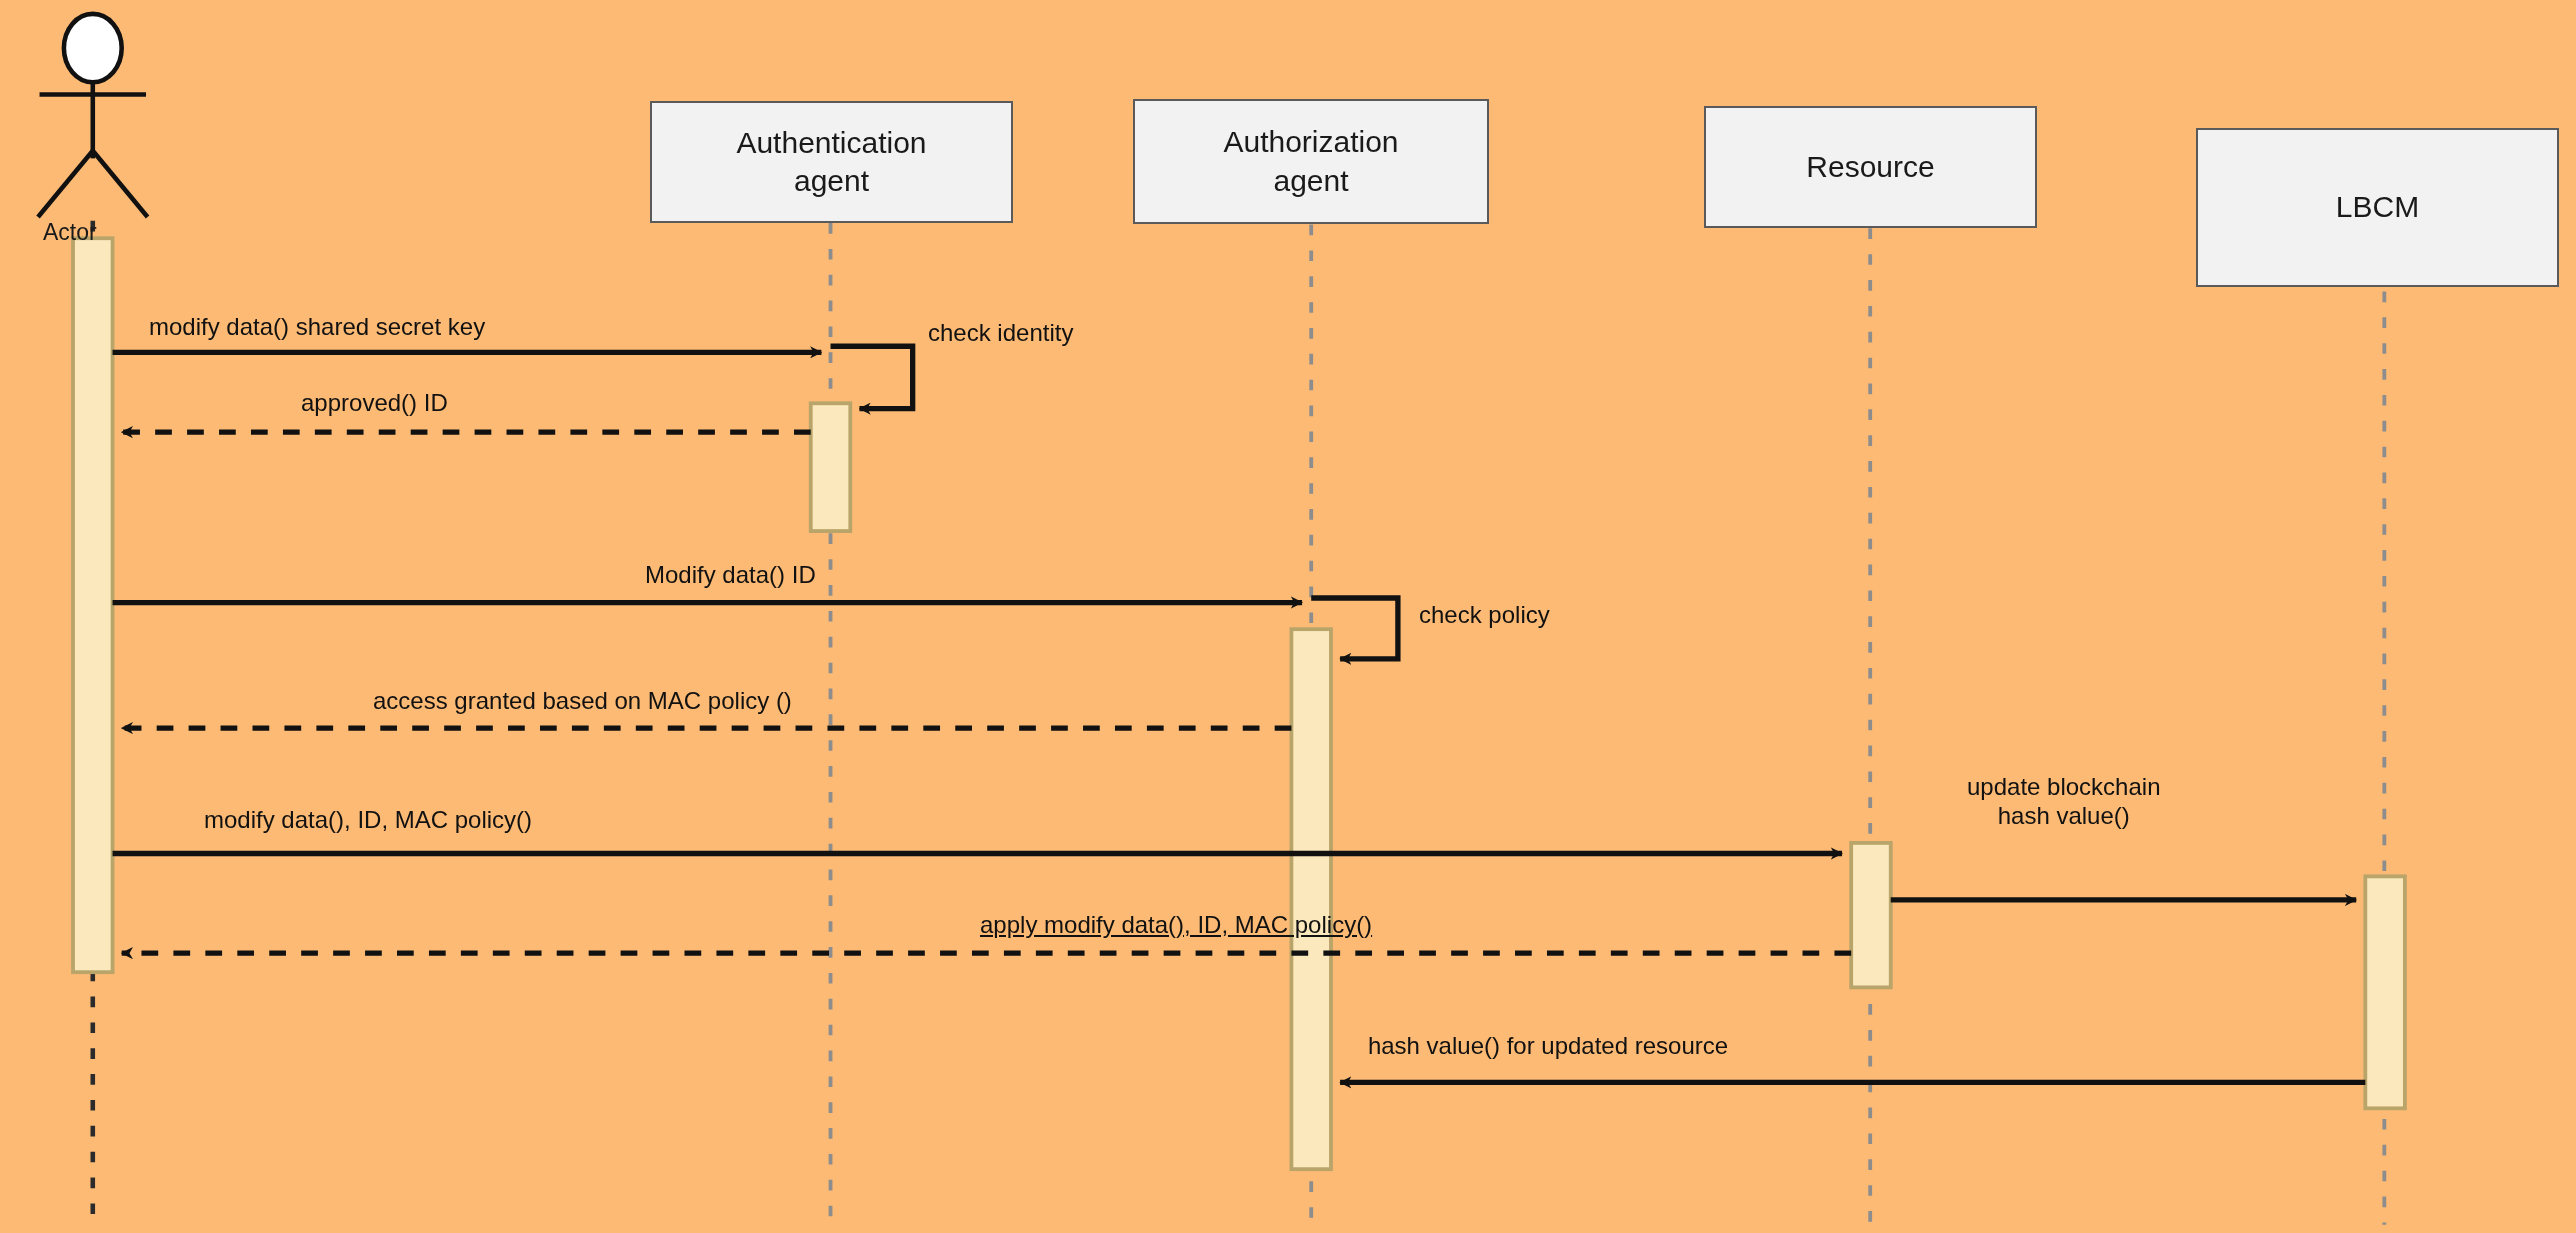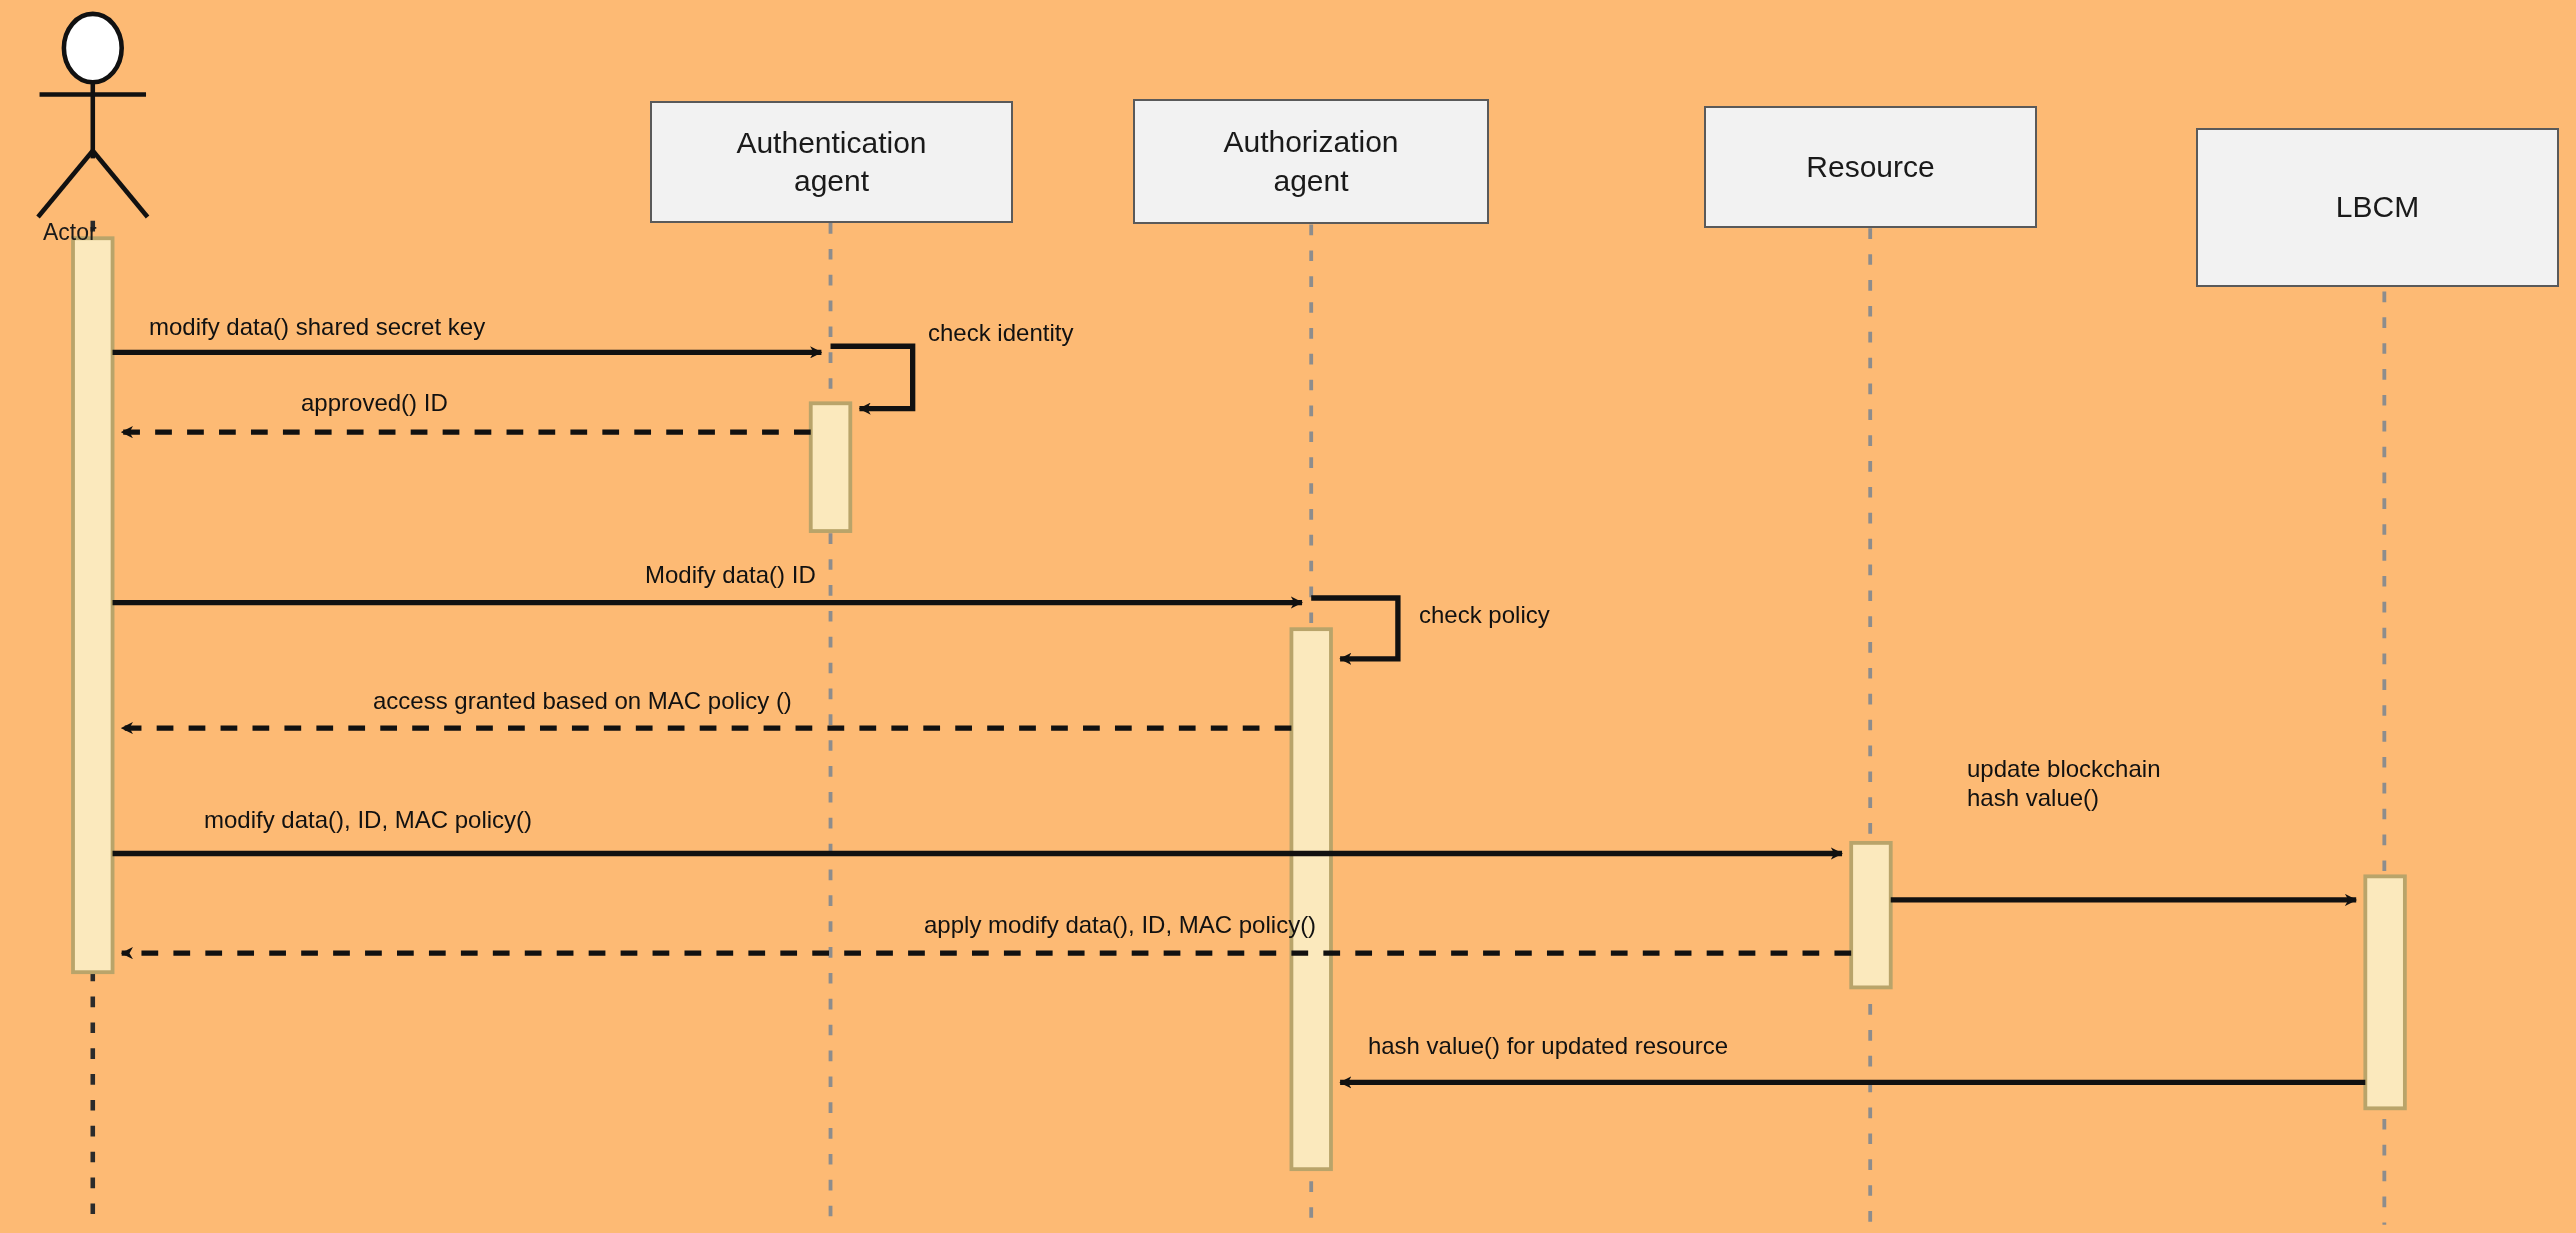--- a/index.html
+++ b/index.html
@@ -158,26 +158,26 @@
   <div class="msg-label" style="left:301px; top:389px;">approved() ID</div>
 
   <div class="msg-label" style="left:645px; top:561px;">Modify data() ID</div>
 
   <div class="msg-label" style="left:1419px; top:601px;">check policy</div>
 
   <div class="msg-label" style="left:373px; top:687px;">access granted based on MAC policy ()</div>
 
   <div class="msg-label" style="left:204px; top:806px;">modify data(), ID, MAC policy()</div>
 
-  <div class="msg-label two-line" style="left:1967px; top:754px; text-align:left;">
+  <div class="msg-label two-line" style="left:1967px; top:772px; text-align:center;">
     <span>update blockchain</span><br>
     <span>hash value()</span>
   </div>
 
-  <div class="msg-label" style="left:924px; top:911px;">apply modify data(), ID, MAC policy()</div>
+  <div class="msg-label" style="left:980px; top:911px;text-decoration:underline;">apply modify data(), ID, MAC policy()</div>
 
   <div class="msg-label two-line" style="left:1548px; top:1002px; text-align:center; transform:translateX(-50%);">
     <br>
     <span>hash value() for updated resource</span>
   </div>
 
 </div>
 
 
 </body></html>

